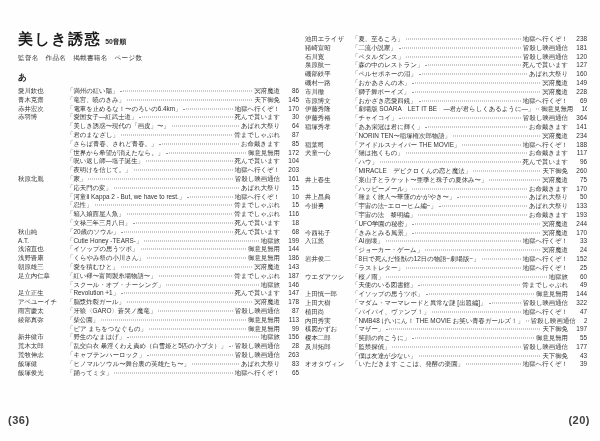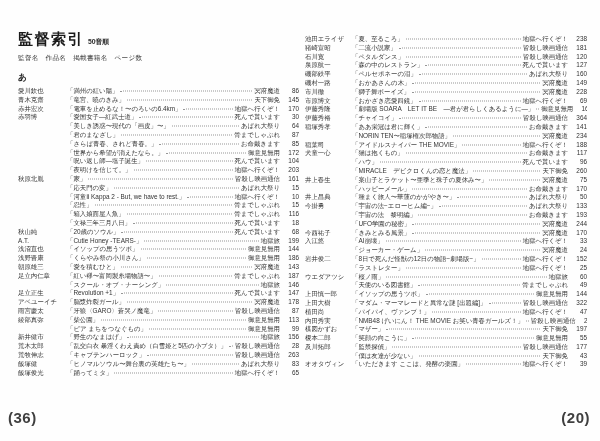--- a/index.html
+++ b/index.html
@@ -27,34 +27,34 @@
     white-space:nowrap; overflow:hidden; color:#323232;
   }
   .director { flex:none; width:49px; overflow:hidden; }
   .page.right .director { width:47px; }
   .film-title { flex:none; overflow:hidden; max-width:215px; }
   .leader { flex:1; min-width:3px; border-bottom:1px dotted #969696; margin:0 2px; transform:translateY(-1.5px); }
   .book { flex:none; }
   .pnum { flex:none; width:17px; text-align:right; margin-left:2px; }
 
   .corner-pagenum {
-    position:absolute; bottom:15px; font-size:15px; font-weight:bold; color:#3f3f3f;
+    position:absolute; bottom:15px; font-size:11px; font-weight:bold; color:#3f3f3f;
     letter-spacing:0.5px;
   }
   .corner-pagenum.l { left:8px; }
   .corner-pagenum.r { right:10px; }
 </style>
 </head>
 <body>
 
 <div class="spread">
 
   <div class="page left">
     <div class="hdr">
-      <span class="title">監督索引</span>
+      <span class="title">美しき誘惑</span>
       <span class="order-note">50音順</span>
     </div>
     <div class="col-legend">監督名　作品名　掲載書籍名　ページ数</div>
     <div class="section-label">あ</div>
     <div class="rows">
         <div class="idx-row">
           <span class="director">愛川欽也</span>
           <span class="film-title">「満州の紅い陽」</span>
           <span class="leader"></span>
           <span class="book">冥府魔道</span>

